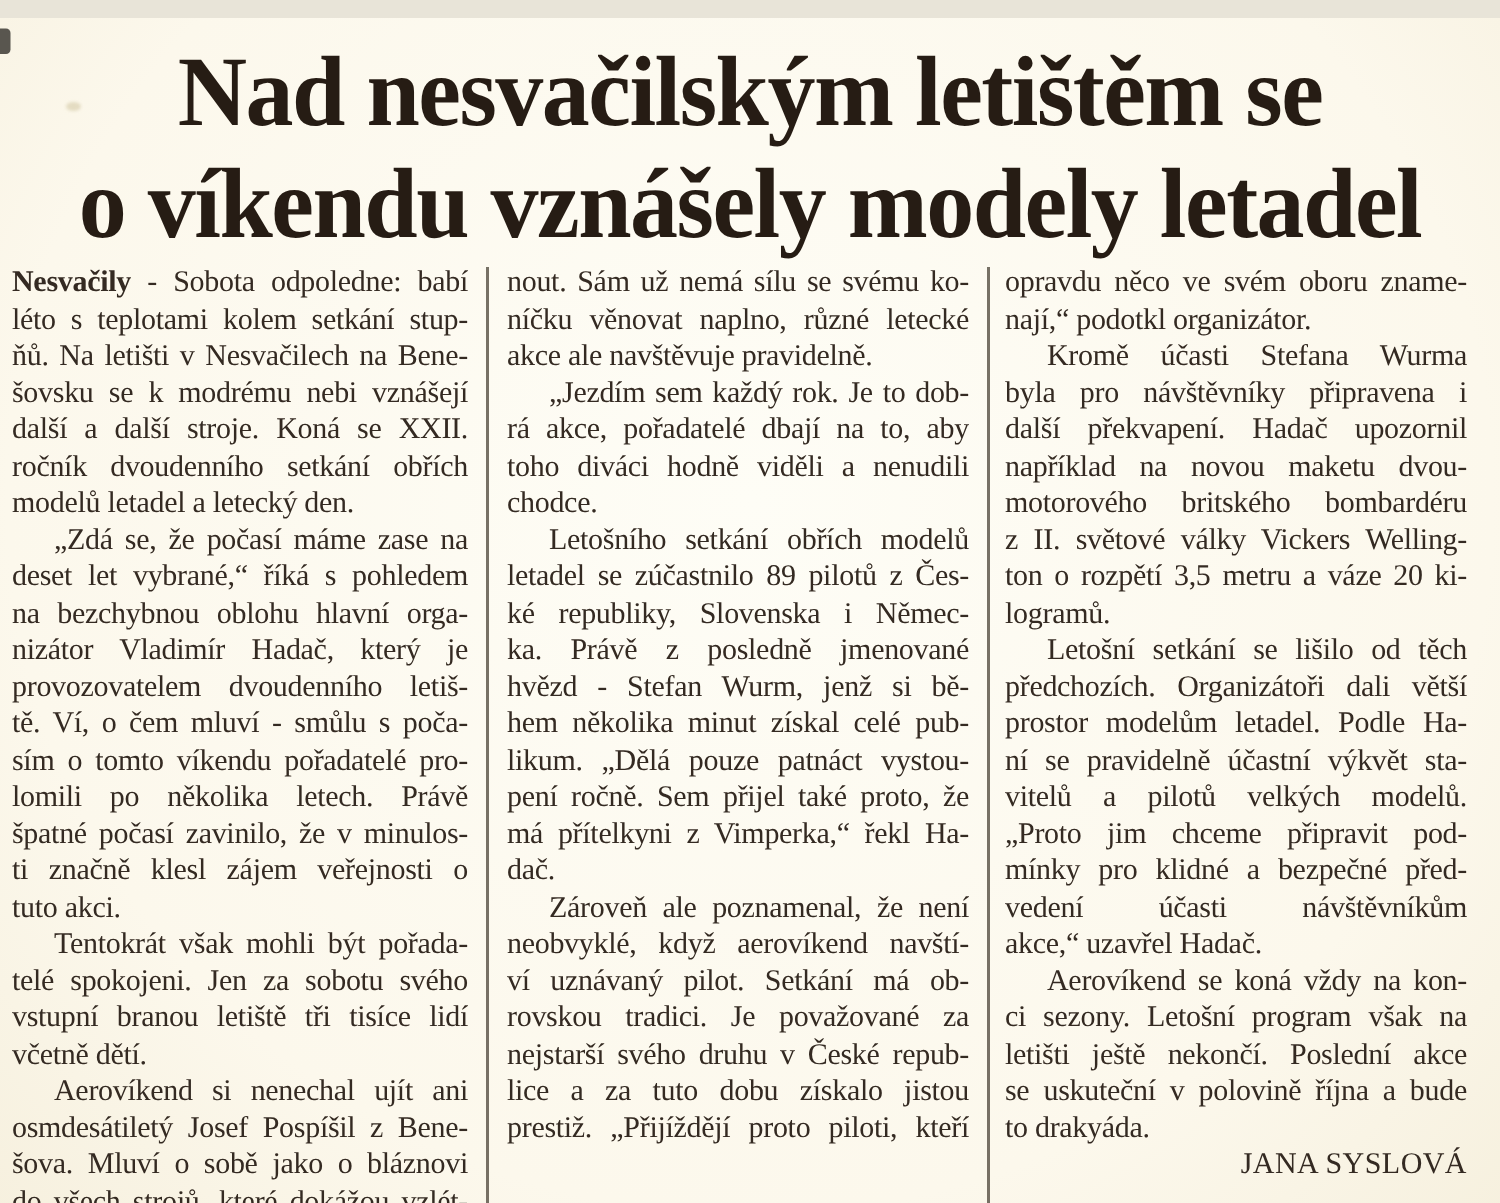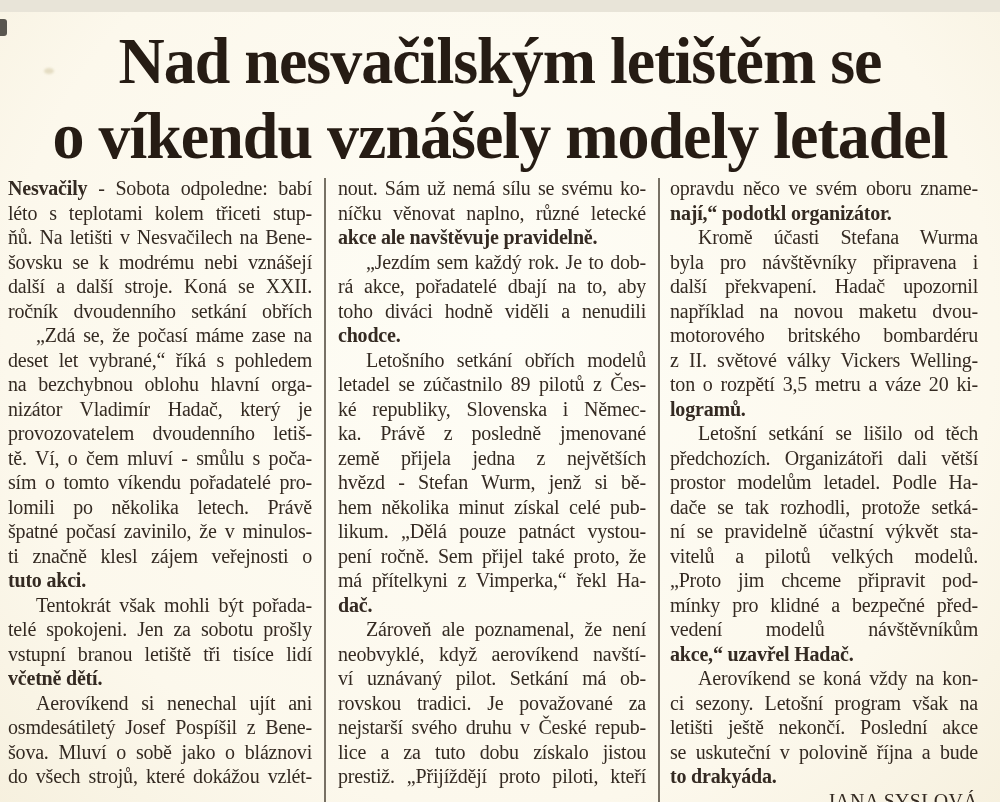--- a/index.html
+++ b/index.html
@@ -37,21 +37,21 @@
   .line {
     height:24.5px;
     line-height:24.5px;
     text-align:justify;
     text-align-last:justify;
     text-justify:inter-word;
     overflow:hidden;
     white-space:normal;
     letter-spacing:-0.2px;
   }
-  .line.end    { text-align-last:left;font-weight:bold; }
+  .line.end    { text-align-last:left; }
   .line.indent { padding-left:28px; }
   .line.right  { text-align-last:right; }
   .line.bold   { font-weight:normal; letter-spacing:0.3px; }
   .line b      { font-weight:bold; }
 
   .rule {
     position:absolute; top:166px;
     width:2px; height:632px;
     background: var(--rule);
     opacity:0.85;
@@ -86,58 +86,58 @@
     <div>Nad nesvačilským letištěm se</div>
     <div>o víkendu vznášely modely letadel</div>
   </div>
 
   <div class="rule rule-1"></div>
   <div class="rule rule-2"></div>
 
   <div class="columns">
     <div class="col col-1">
         <div class="line"><b>Nesvačily</b> - Sobota odpoledne: babí</div>
-        <div class="line">léto s teplotami kolem třiceti stup-</div>
+        <div class="line">léto s teplotami kolem setkání stup-</div>
         <div class="line">ňů. Na letišti v Nesvačilech na Bene-</div>
         <div class="line">šovsku se k modrému nebi vznášejí</div>
         <div class="line">další a další stroje. Koná se XXII.</div>
         <div class="line">ročník dvoudenního setkání obřích</div>
+        <div class="line end">modelů letadel a letecký den.</div>
         <div class="line indent">„Zdá se, že počasí máme zase na</div>
         <div class="line">deset let vybrané,“ říká s pohledem</div>
         <div class="line">na bezchybnou oblohu hlavní orga-</div>
         <div class="line">nizátor Vladimír Hadač, který je</div>
         <div class="line">provozovatelem dvoudenního letiš-</div>
         <div class="line">tě. Ví, o čem mluví - smůlu s poča-</div>
         <div class="line">sím o tomto víkendu pořadatelé pro-</div>
         <div class="line">lomili po několika letech. Právě</div>
         <div class="line">špatné počasí zavinilo, že v minulos-</div>
         <div class="line">ti značně klesl zájem veřejnosti o</div>
         <div class="line end">tuto akci.</div>
         <div class="line indent">Tentokrát však mohli být pořada-</div>
-        <div class="line">telé spokojeni. Jen za sobotu prošly</div>
+        <div class="line">telé spokojeni. Jen za sobotu svého</div>
         <div class="line">vstupní branou letiště tři tisíce lidí</div>
         <div class="line end">včetně dětí.</div>
         <div class="line indent">Aerovíkend si nenechal ujít ani</div>
         <div class="line">osmdesátiletý Josef Pospíšil z Bene-</div>
         <div class="line">šova. Mluví o sobě jako o bláznovi</div>
         <div class="line">do všech strojů, které dokážou vzlét-</div>
       </div>
     <div class="col col-2">
         <div class="line">nout. Sám už nemá sílu se svému ko-</div>
         <div class="line">níčku věnovat naplno, různé letecké</div>
         <div class="line end">akce ale navštěvuje pravidelně.</div>
         <div class="line indent">„Jezdím sem každý rok. Je to dob-</div>
         <div class="line">rá akce, pořadatelé dbají na to, aby</div>
         <div class="line">toho diváci hodně viděli a nenudili</div>
         <div class="line end">chodce.</div>
         <div class="line indent">Letošního setkání obřích modelů</div>
         <div class="line">letadel se zúčastnilo 89 pilotů z Čes-</div>
         <div class="line">ké republiky, Slovenska i Němec-</div>
         <div class="line">ka. Právě z posledně jmenované</div>
-        <div class="line">země přijela jedna z největších</div>
         <div class="line">hvězd - Stefan Wurm, jenž si bě-</div>
         <div class="line">hem několika minut získal celé pub-</div>
         <div class="line">likum. „Dělá pouze patnáct vystou-</div>
         <div class="line">pení ročně. Sem přijel také proto, že</div>
         <div class="line">má přítelkyni z Vimperka,“ řekl Ha-</div>
         <div class="line end">dač.</div>
         <div class="line indent">Zároveň ale poznamenal, že není</div>
         <div class="line">neobvyklé, když aerovíkend navští-</div>
         <div class="line">ví uznávaný pilot. Setkání má ob-</div>
         <div class="line">rovskou tradici. Je považované za</div>
@@ -152,26 +152,25 @@
         <div class="line">byla pro návštěvníky připravena i</div>
         <div class="line">další překvapení. Hadač upozornil</div>
         <div class="line">například na novou maketu dvou-</div>
         <div class="line">motorového britského bombardéru</div>
         <div class="line">z II. světové války Vickers Welling-</div>
         <div class="line">ton o rozpětí 3,5 metru a váze 20 ki-</div>
         <div class="line end">logramů.</div>
         <div class="line indent">Letošní setkání se lišilo od těch</div>
         <div class="line">předchozích. Organizátoři dali větší</div>
         <div class="line">prostor modelům letadel. Podle Ha-</div>
-        <div class="line">dače se tak rozhodli, protože setká-</div>
         <div class="line">ní se pravidelně účastní výkvět sta-</div>
         <div class="line">vitelů a pilotů velkých modelů.</div>
         <div class="line">„Proto jim chceme připravit pod-</div>
         <div class="line">mínky pro klidné a bezpečné před-</div>
-        <div class="line">vedení modelů návštěvníkům</div>
+        <div class="line">vedení účasti návštěvníkům</div>
         <div class="line end">akce,“ uzavřel Hadač.</div>
         <div class="line indent">Aerovíkend se koná vždy na kon-</div>
         <div class="line">ci sezony. Letošní program však na</div>
         <div class="line">letišti ještě nekončí. Poslední akce</div>
         <div class="line">se uskuteční v polovině října a bude</div>
         <div class="line end">to drakyáda.</div>
         <div class="line bold right">JANA SYSLOVÁ</div>
       </div>
   </div>
 

